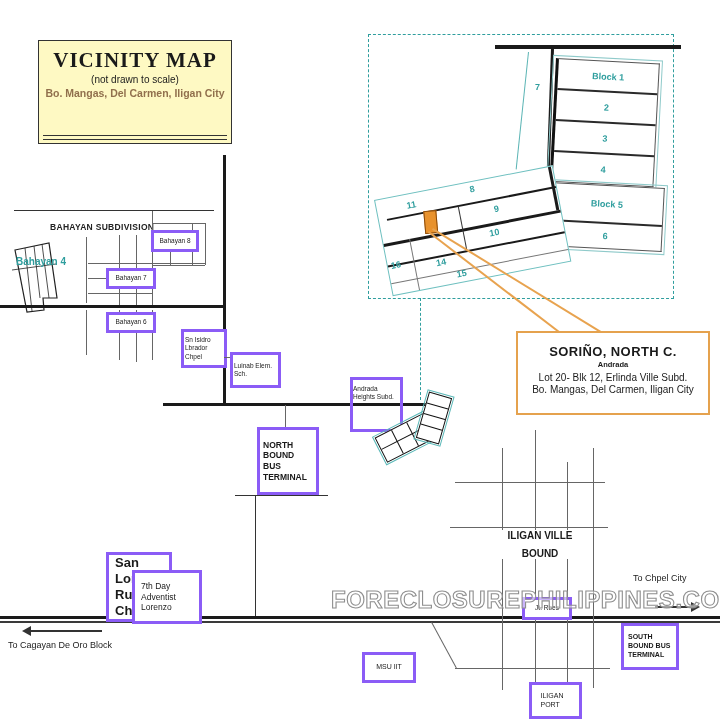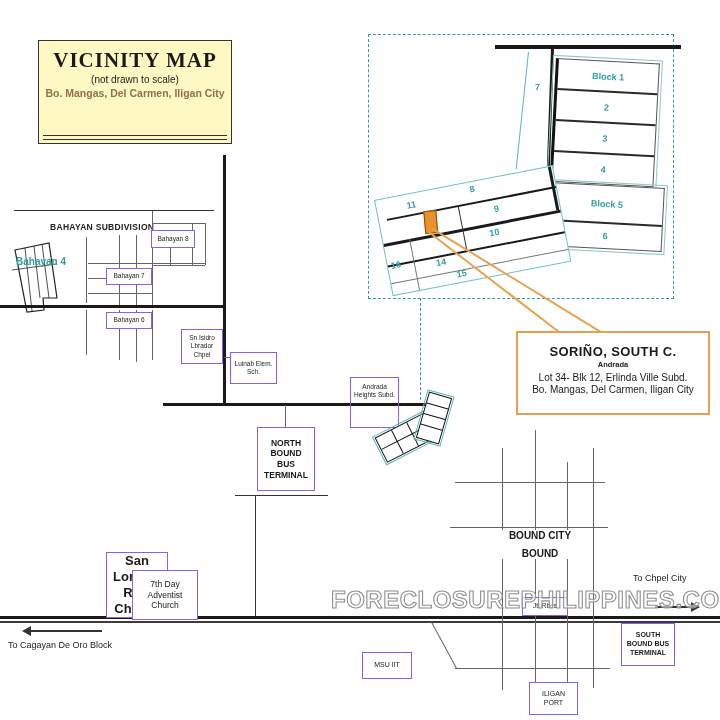--- a/index.html
+++ b/index.html
@@ -1,22 +1,22 @@
 <!DOCTYPE html>
 <html><head>
 <meta charset="utf-8">
 <style>
   html,body{margin:0;padding:0;background:#fff;}
   #canvas{position:relative;width:720px;height:720px;background:#fff;overflow:hidden;
           font-family:"Liberation Sans",sans-serif;color:#1a1a1a;}
   .abs{position:absolute;}
   .ln{position:absolute;background:#1a1a1a;}
   .thin{background:#666;}
-  .box{position:absolute;background:#fff;border:1px solid #8b5cf6;display:flex;
-       align-items:center;justify-content:center;text-align:center;line-height:1.25;}
+  .box{position:absolute;background:#fff;border:3px solid #8b5cf6;display:flex;
+       align-items:center;justify-content:center;text-align:left;line-height:1.25;}
   .teal{color:#2f9e9e;font-weight:bold;}
   .tlabel{position:absolute;color:#2f9e9e;font-weight:bold;font-size:9px;}
   
   #titlebox{position:absolute;left:38px;top:28px;width:192px;height:102px;border:1px solid #333;
             text-align:center;background:#fef9c3;margin-top:12px;}
   #titlebox .t1{font-family:"Liberation Serif",serif;font-weight:bold;font-size:21px;letter-spacing:1px;margin-top:7px;}
   #titlebox .t2{font-size:10px;margin-top:1px;}
   #titlebox .t3{color:#91704d;font-weight:bold;font-size:15px;margin-top:3px;letter-spacing:.3px;}
   #titlebox .t4{color:#91704d;font-weight:bold;font-size:10.5px;margin-top:2px;}
   #titlebox .dbl{position:absolute;left:4px;right:4px;bottom:3px;height:3px;
@@ -91,23 +91,23 @@
     <div class="gl teal" style="left:48px;top:68px;">14</div>
     <div class="gl teal" style="left:66px;top:83px;">15</div>
     <div class="gl teal" style="left:3px;top:62px;">16</div>
     <div class="abs" style="left:44px;top:20px;width:11px;height:21px;background:#e8922d;border:1px solid #8a4a0a;transform:rotate(6deg);"></div>
   </div>
 
   <div class="oline" style="left:429px;top:231px;width:168px;transform:rotate(37.5deg);"></div>
   <div class="oline" style="left:433px;top:228px;width:201px;transform:rotate(31.5deg);"></div>
 
   <div id="callout">
-    <div class="c1">SORIÑO, SOUTH C.</div>
+    <div class="c1">SORIÑO, NORTH C.</div>
     <div class="c2">Andrada</div>
-    <div class="c3">Lot 34- Blk 12, Erlinda Ville Subd.</div>
+    <div class="c3">Lot 20- Blk 12, Erlinda Ville Subd.</div>
     <div class="c4">Bo. Mangas, Del Carmen, Iligan City</div>
   </div>
 
   <div class="abs" style="left:420px;top:298px;width:0;height:102px;border-left:1.5px dashed #2f9e9e;"></div>
 
   <div class="abs" style="left:14px;top:210px;width:200px;height:1px;background:#333;"></div>
   <div class="abs" style="left:50px;top:222px;font-size:8.5px;letter-spacing:.3px;font-weight:bold;color:#222;">BAHAYAN SUBDIVISION</div>
 
   <div class="abs thin" style="left:86px;top:237px;width:1px;height:66px;"></div>
   <div class="abs thin" style="left:86px;top:310px;width:1px;height:45px;"></div>
@@ -188,34 +188,34 @@
   <div class="abs" style="left:22px;top:626px;width:84px;height:10px;">
     <div class="arrowline" style="left:8px;top:4px;width:72px;"></div>
     <div class="abs" style="left:0;top:0;width:0;height:0;border-top:5px solid transparent;border-bottom:5px solid transparent;border-right:9px solid #333;"></div>
   </div>
   <div class="smalltext" style="left:8px;top:640px;">To Cagayan De Oro Block</div>
 
   <div class="box" style="left:64px;top:552px;width:60px;height:64px;font-size:13px;font-weight:bold;margin-left:42px;">
       <span style="width:48px;">San Lorenzo Ruiz Church</span>
     </div>
   <div class="box" style="left:132px;top:570px;width:64px;height:48px;font-size:8.5px;">
-      <span style="width:52px;">7th Day Adventist Church</span>
+      <span style="width:52px;">7th Day Adventist Lorenzo</span>
     </div>
 
   <div class="abs thin" style="left:502px;top:448px;width:1px;height:242px;"></div>
   <div class="abs thin" style="left:535px;top:430px;width:1px;height:285px;"></div>
   <div class="abs thin" style="left:567px;top:462px;width:1px;height:238px;"></div>
   <div class="abs thin" style="left:593px;top:448px;width:1px;height:240px;"></div>
   <div class="abs thin" style="left:455px;top:482px;width:150px;height:1px;"></div>
   <div class="abs thin" style="left:450px;top:527px;width:158px;height:1px;"></div>
   <div class="abs thin" style="left:455px;top:668px;width:155px;height:1px;"></div>
   <div class="abs thin" style="left:432px;top:622px;width:52px;height:1px;transform:rotate(61.5deg);transform-origin:0 0;"></div>
 
   <div class="abs" style="left:500px;top:530px;width:80px;text-align:center;background:#fff;z-index:5;">
-    <div style="font-size:10px;font-weight:bold;">BOUND CITY</div>
+    <div style="font-size:10px;font-weight:bold;">ILIGAN VILLE</div>
     <div style="font-size:10px;font-weight:bold;margin-top:7px;">BOUND</div>
   </div>
 
   <div class="smalltext" style="left:633px;top:573px;">To Chpel City</div>
   <div class="abs" style="left:655px;top:602px;width:46px;height:10px;z-index:4;">
     <div class="arrowline" style="left:0;top:4px;width:36px;"></div>
     <div class="abs" style="left:36px;top:0;width:0;height:0;border-top:5px solid transparent;border-bottom:5px solid transparent;border-left:9px solid #333;"></div>
   </div>
 
   <div class="box" style="left:522px;top:597px;width:44px;height:17px;font-size:6.5px;z-index:6;">

